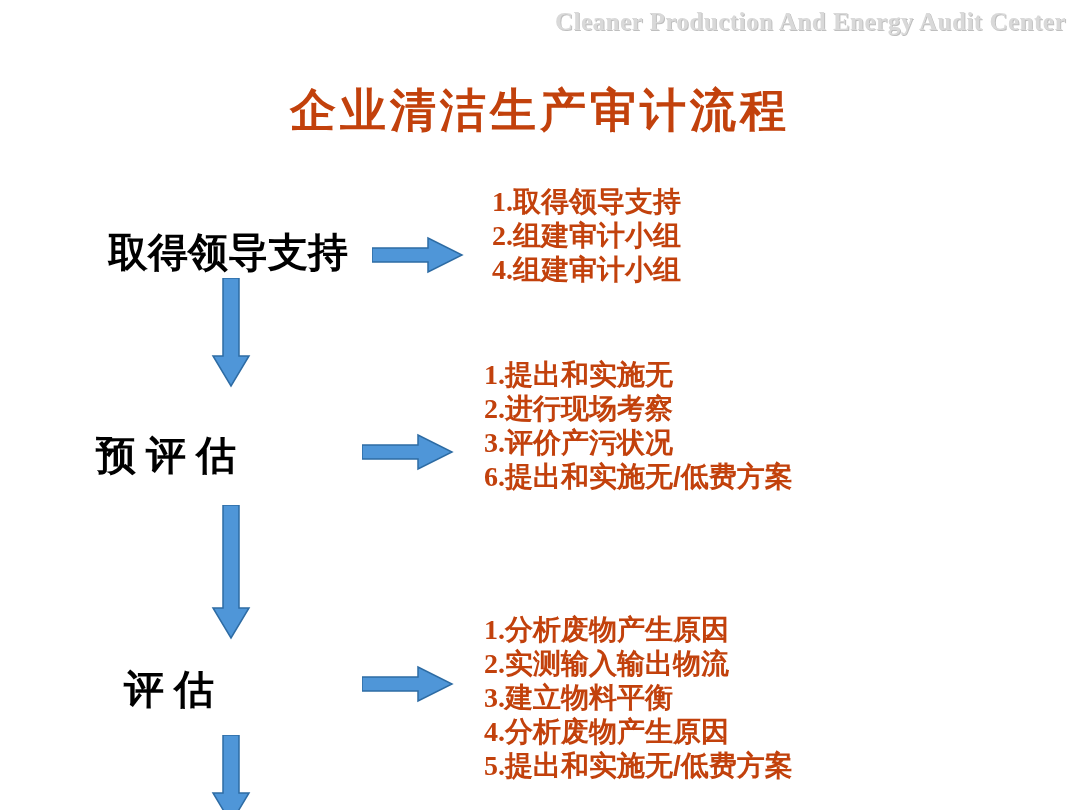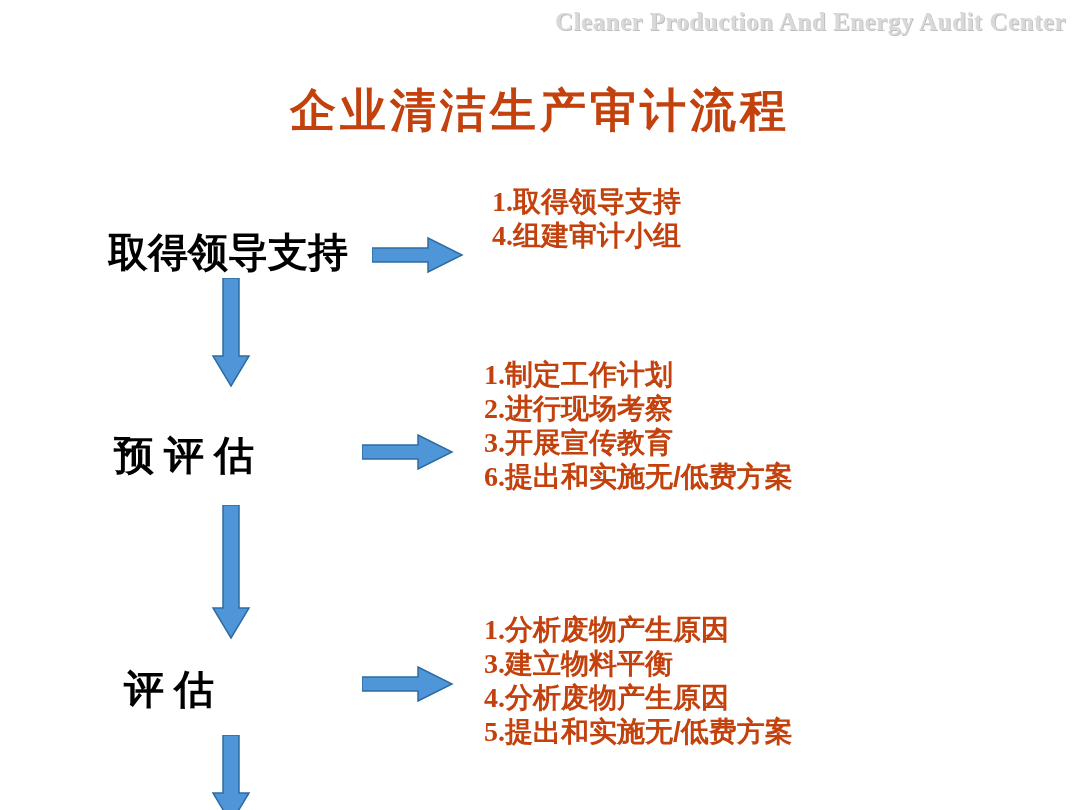--- a/index.html
+++ b/index.html
@@ -95,52 +95,54 @@
 <div id="page-title">企业清洁生产审计流程</div>
 
 <div class="stage-label" style="left:108px; top:225px;">取得领导支持</div>
 
 <svg class="arrow-right" style="left:372px; top:235px;" viewBox="0 0 92 40">
   <polygon points="0,13 56,13 56,3 90,20 56,37 56,27 0,27" fill="#4f96d8" stroke="#2e6ca4" stroke-width="1.5"></polygon>
 </svg>
 
 <div class="step-list" style="left:492px; top:185px;">
   <div><span class="num">1.</span><span>取得领导支持</span></div>
+  <div><span class="num">2.</span><span>组建审计小组</span></div>
   <div><span class="num">4.</span><span>组建审计小组</span></div>
 </div>
 
 <svg class="arrow-down" style="left:208px; top:278px; height:110px;" viewBox="0 0 46 110">
   <polygon points="15,0 31,0 31,78 41,78 23,108 5,78 15,78" fill="#4f96d8" stroke="#2e6ca4" stroke-width="1.5"></polygon>
 </svg>
 
-<div class="stage-label" style="left:114px; top:428px;">预   评   估</div>
+<div class="stage-label" style="left:96px; top:428px;">预   评   估</div>
 
 <svg class="arrow-right" style="left:362px; top:432px;" viewBox="0 0 92 40">
   <polygon points="0,13 56,13 56,3 90,20 56,37 56,27 0,27" fill="#4f96d8" stroke="#2e6ca4" stroke-width="1.5"></polygon>
 </svg>
 
 <div class="step-list" style="left:484px; top:358px;">
-  <div><span class="num">1.</span><span>制定工作计划</span></div>
+  <div><span class="num">1.</span><span>提出和实施无</span></div>
   <div><span class="num">2.</span><span>进行现场考察</span></div>
-  <div><span class="num">3.</span><span>开展宣传教育</span></div>
+  <div><span class="num">3.</span><span>评价产污状况</span></div>
   <div><span class="num">6.</span><span>提出和实施无/低费方案</span></div>
 </div>
 
 <svg class="arrow-down" style="left:208px; top:505px; height:135px;" viewBox="0 0 46 135">
   <polygon points="15,0 31,0 31,103 41,103 23,133 5,103 15,103" fill="#4f96d8" stroke="#2e6ca4" stroke-width="1.5"></polygon>
 </svg>
 
 <div class="stage-label" style="left:124px; top:662px;">评        估</div>
 
 <svg class="arrow-right" style="left:362px; top:664px;" viewBox="0 0 92 40">
   <polygon points="0,13 56,13 56,3 90,20 56,37 56,27 0,27" fill="#4f96d8" stroke="#2e6ca4" stroke-width="1.5"></polygon>
 </svg>
 
 <div class="step-list" style="left:484px; top:613px;">
   <div><span class="num">1.</span><span>分析废物产生原因</span></div>
+  <div><span class="num">2.</span><span>实测输入输出物流</span></div>
   <div><span class="num">3.</span><span>建立物料平衡</span></div>
   <div><span class="num">4.</span><span>分析废物产生原因</span></div>
   <div><span class="num">5.</span><span>提出和实施无/低费方案</span></div>
 </div>
 
 <svg class="abs" style="left:208px; top:735px; width:46px; height:78px;" viewBox="0 0 46 78">
   <polygon points="15,0 31,0 31,58 41,58 23,88 5,58 15,58" fill="#4f96d8" stroke="#2e6ca4" stroke-width="1.5"></polygon>
 </svg>
 
 </body></html>

